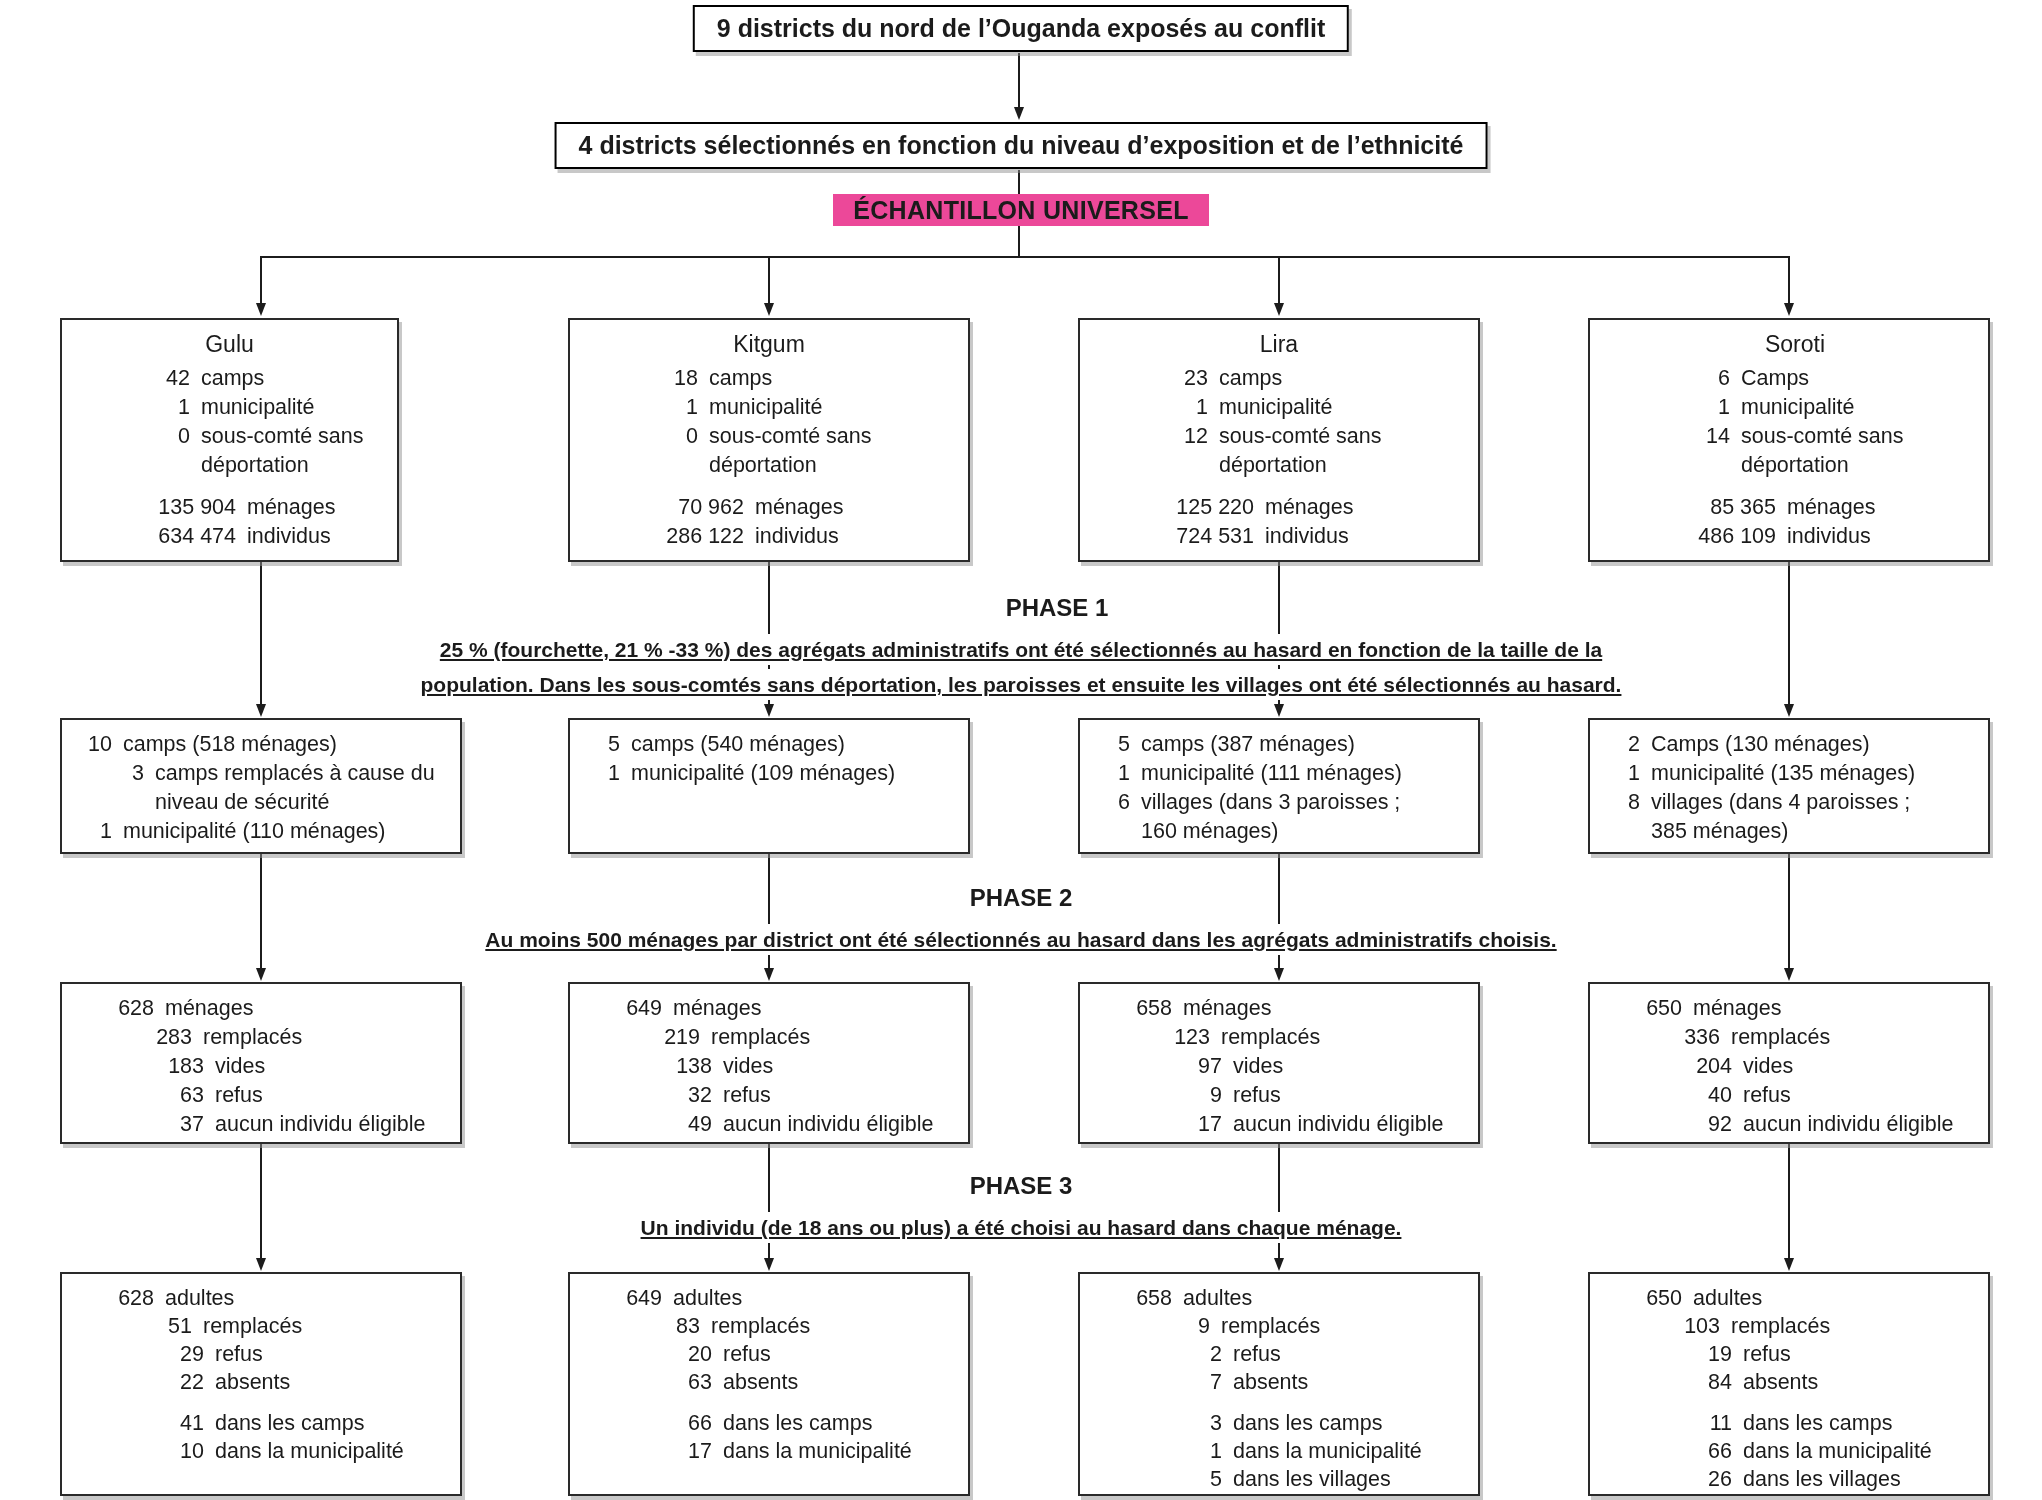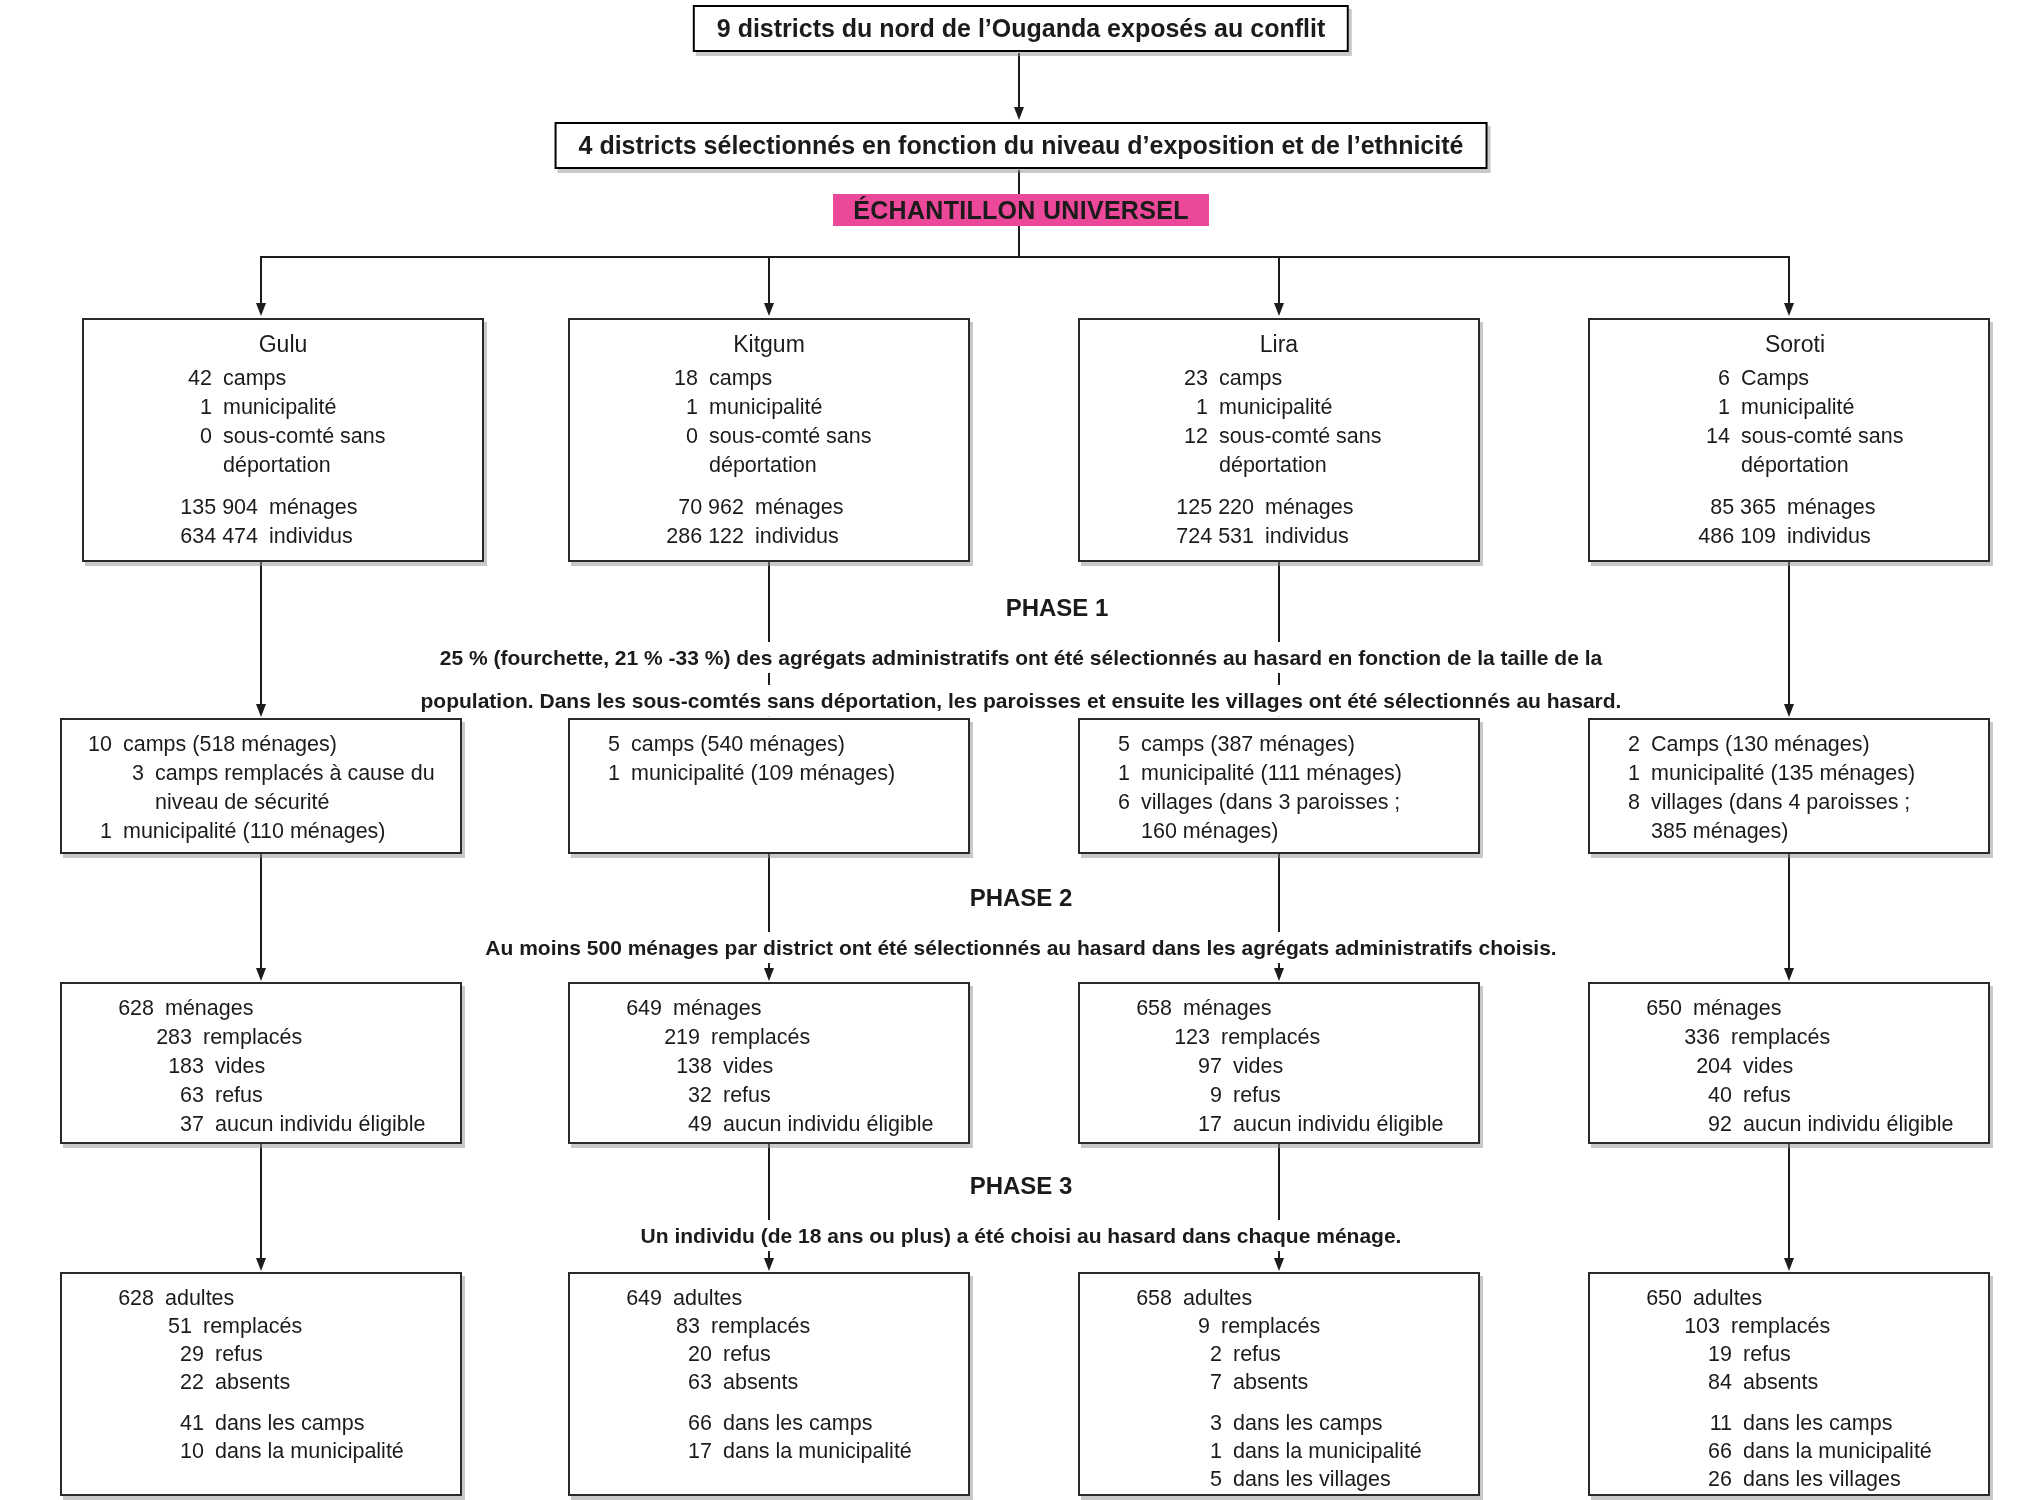--- a/index.html
+++ b/index.html
@@ -41,21 +41,21 @@
     content:"";position:absolute;left:-4.5px;bottom:-13px;width:0;height:0;
     border-left:5.5px solid transparent;border-right:5.5px solid transparent;
     border-top:13px solid #1c1c1c;
   }
   .hline{position:absolute;height:2px;background:#1c1c1c;z-index:1;}
   
   .mid-label{position:absolute;top:196px;left:0;width:2042px;text-align:center;z-index:3;}
   .mid-label span{background:#ec4899;padding:2px 20px;font-weight:700;font-size:25px;letter-spacing:.3px;}
   .phase-head{position:absolute;left:0;width:2042px;text-align:center;z-index:3;font-weight:700;font-size:24px;}
   .phase-desc{position:absolute;left:0;width:2042px;text-align:center;z-index:3;font-weight:700;font-size:21px;line-height:31px;}
-  .phase-desc .tl{width:max-content;max-width:1900px;margin:12px auto;background:#fff;padding:0 6px;}
+  .phase-desc .tl{width:max-content;max-width:1900px;margin:4px auto;background:#fff;padding:0 6px;text-decoration:underline;}
 </style>
 </head>
 <body>
 
 <div class="canvas">
 
   <div class="tbox" style="top:5px;">
     <span>9 districts du nord de l’Ouganda exposés au conflit</span>
   </div>
   <div class="varrow head" style="left:1018px;top:53px;height:54px;"></div>
@@ -66,21 +66,21 @@
   <div class="mid-label">
     <span>ÉCHANTILLON UNIVERSEL</span>
   </div>
 
   <div class="hline" style="left:260px;top:256px;width:1530px;"></div>
   <div class="varrow head" style="left:260px;top:256px;height:47px;"></div>
   <div class="varrow head" style="left:768px;top:256px;height:47px;"></div>
   <div class="varrow head" style="left:1278px;top:256px;height:47px;"></div>
   <div class="varrow head" style="left:1788px;top:256px;height:47px;"></div>
 
-  <div class="box" style="left:60px;top:318px;width:402px;height:244px;margin-left:22px;">
+  <div class="box" style="left:60px;top:318px;width:339px;height:244px;">
     <div class="dtitle">Gulu</div>
     <div class="lines row-d">
         <div class="line a">
           <span class="n">42</span>
           <span class="t">camps</span>
         </div>
         <div class="line a">
           <span class="n">1</span>
           <span class="t">municipalité</span>
         </div>

